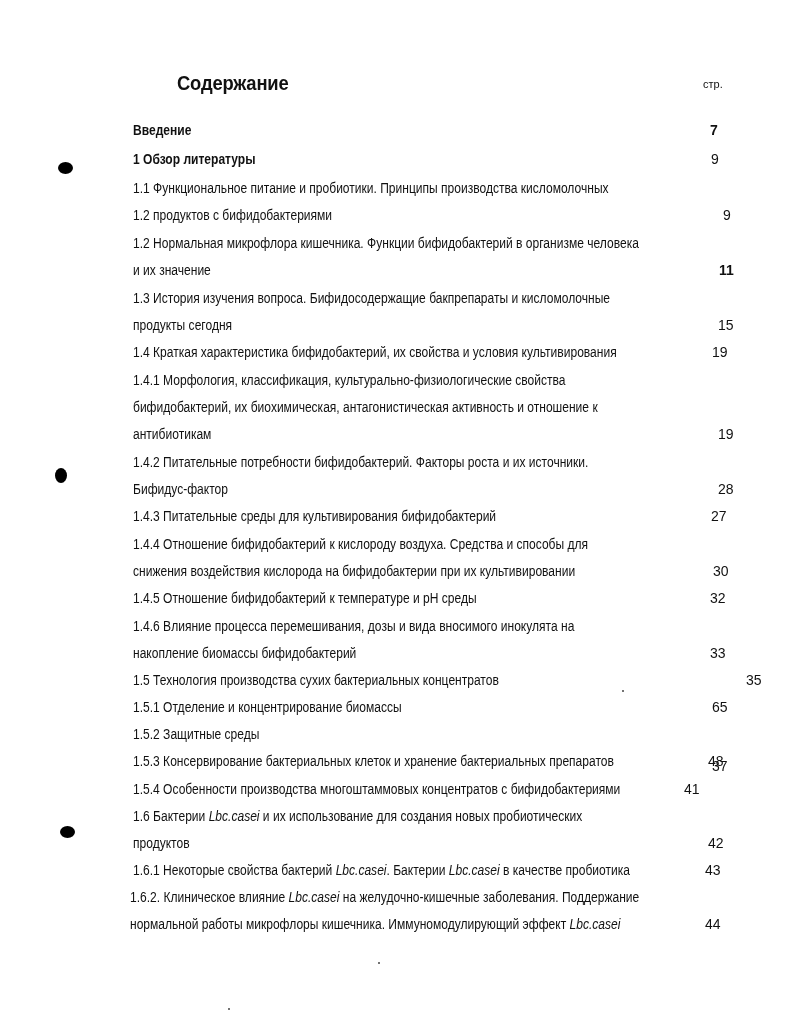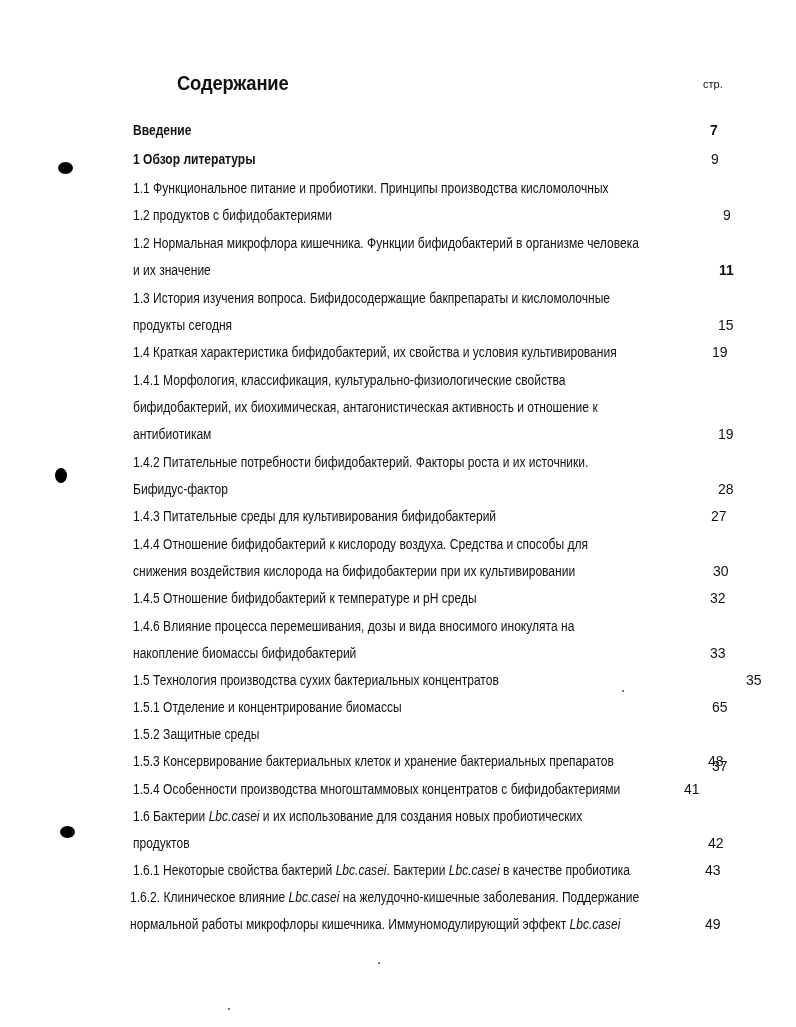--- a/index.html
+++ b/index.html
@@ -113,15 +113,15 @@
     <span>1.6.1 Некоторые свойства бактерий </span><i>Lbc.casei</i><span>. Бактерии </span><i>Lbc.casei</i><span> в качестве пробиотика</span>
   </div>
   <div class="num" style="left:705px;top:860px;">43</div>
 
   <div class="line indent0" style="top:887px;">
     <span>1.6.2. Клиническое влияние </span><i>Lbc.casei</i><span> на желудочно-кишечные заболевания. Поддержание</span>
   </div>
   <div class="line indent0" style="top:914px;">
     <span>нормальной работы микрофлоры кишечника. Иммуномодулирующий эффект </span><i>Lbc.casei</i>
   </div>
-  <div class="num" style="left:705px;top:914px;">49</div>
+  <div class="num" style="left:705px;top:914px;">44</div>
 
 </div>
 
 </body></html>

